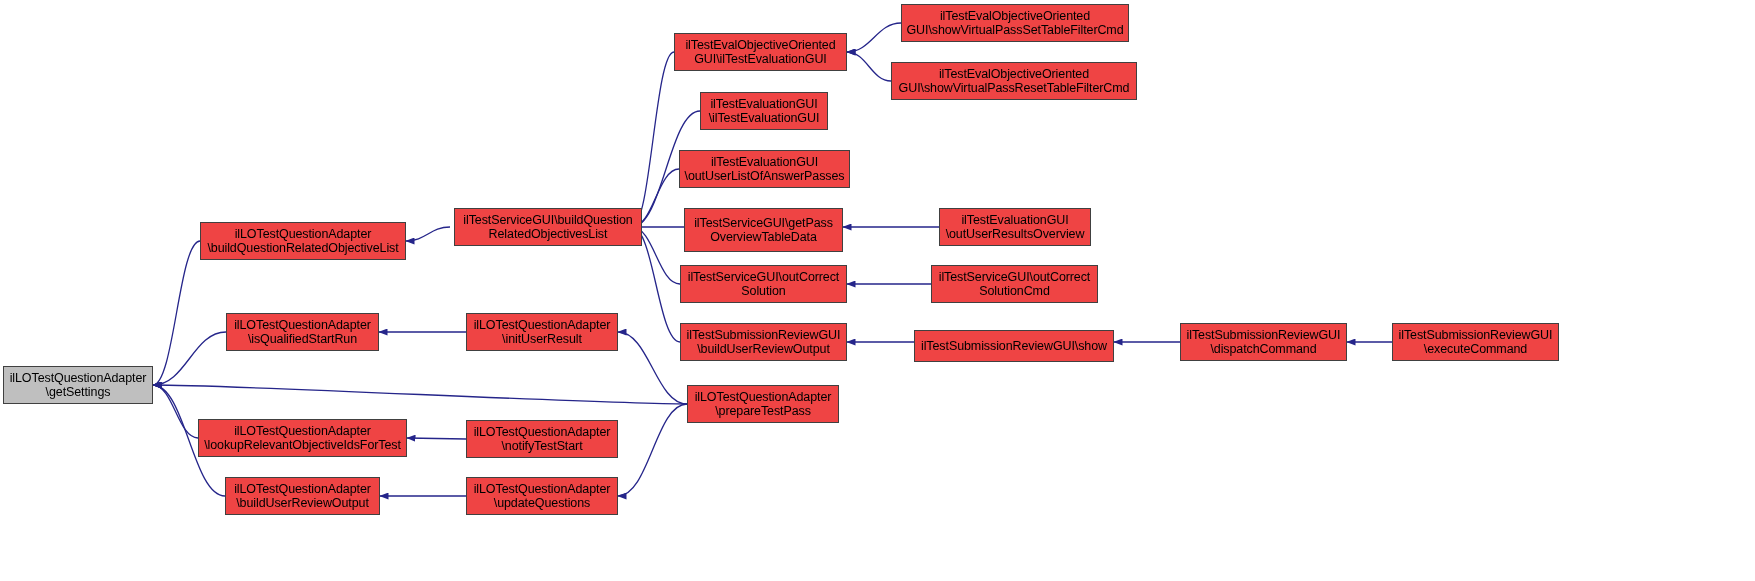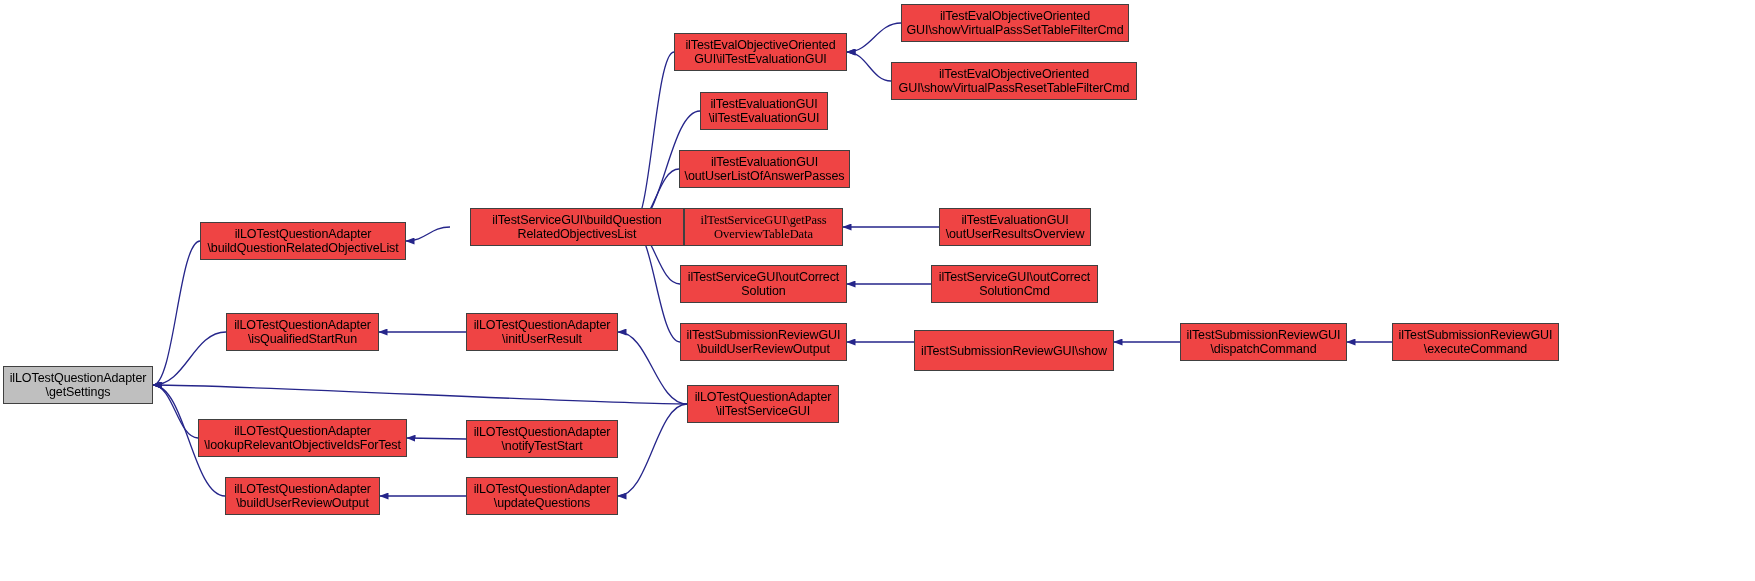--- a/index.html
+++ b/index.html
@@ -83,32 +83,32 @@
         <path d="M 1180 342 L 1114 342" fill="none" stroke="#25258a" stroke-width="1.3" marker-end="url(#arrowhead)"></path>
         <path d="M 1392 342 L 1347 342" fill="none" stroke="#25258a" stroke-width="1.3" marker-end="url(#arrowhead)"></path>
       </g>
   </svg>
   <div id="node-layer">
       <div class="node current" style="left: 3px; top: 366px; width: 150px; height: 38px;"><span class="line">ilLOTestQuestionAdapter</span><span class="line">\getSettings</span></div>
       <div class="node" style="left: 200px; top: 222px; width: 206px; height: 38px;"><span class="line">ilLOTestQuestionAdapter</span><span class="line">\buildQuestionRelatedObjectiveList</span></div>
       <div class="node" style="left: 226px; top: 313px; width: 153px; height: 38px;"><span class="line">ilLOTestQuestionAdapter</span><span class="line">\isQualifiedStartRun</span></div>
       <div class="node" style="left: 198px; top: 419px; width: 209px; height: 38px;"><span class="line">ilLOTestQuestionAdapter</span><span class="line">\lookupRelevantObjectiveIdsForTest</span></div>
       <div class="node" style="left: 225px; top: 477px; width: 155px; height: 38px;"><span class="line">ilLOTestQuestionAdapter</span><span class="line">\buildUserReviewOutput</span></div>
-      <div class="node" style="left: 470px; top: 208px; width: 214px; height: 38px;"><span class="line">ilTestServiceGUI\buildQuestion</span><span class="line">RelatedObjectivesList</span></div>
+      <div class="node" style="left: 454px; top: 208px; width: 188px; height: 38px;"><span class="line">ilTestServiceGUI\buildQuestion</span><span class="line">RelatedObjectivesList</span></div>
       <div class="node" style="left: 466px; top: 313px; width: 152px; height: 38px;"><span class="line">ilLOTestQuestionAdapter</span><span class="line">\initUserResult</span></div>
       <div class="node" style="left: 466px; top: 420px; width: 152px; height: 38px;"><span class="line">ilLOTestQuestionAdapter</span><span class="line">\notifyTestStart</span></div>
       <div class="node" style="left: 466px; top: 477px; width: 152px; height: 38px;"><span class="line">ilLOTestQuestionAdapter</span><span class="line">\updateQuestions</span></div>
       <div class="node" style="left: 674px; top: 33px; width: 173px; height: 38px;"><span class="line">ilTestEvalObjectiveOriented</span><span class="line">GUI\ilTestEvaluationGUI</span></div>
       <div class="node" style="left: 700px; top: 92px; width: 128px; height: 38px;"><span class="line">ilTestEvaluationGUI</span><span class="line">\ilTestEvaluationGUI</span></div>
       <div class="node" style="left: 679px; top: 150px; width: 171px; height: 38px;"><span class="line">ilTestEvaluationGUI</span><span class="line">\outUserListOfAnswerPasses</span></div>
-      <div class="node" style="left: 684px; top: 208px; width: 159px; height: 38px; font-family: Liberation Serif, serif;"><span class="line">ilTestServiceGUI\getPass</span><span class="line">OverviewTableData</span></div>
+      <div class="node" style="left: 684px; top: 208px; width: 159px; height: 44px;"><span class="line">ilTestServiceGUI\getPass</span><span class="line">OverviewTableData</span></div>
       <div class="node" style="left: 680px; top: 265px; width: 167px; height: 38px;"><span class="line">ilTestServiceGUI\outCorrect</span><span class="line">Solution</span></div>
       <div class="node" style="left: 680px; top: 323px; width: 167px; height: 38px;"><span class="line">ilTestSubmissionReviewGUI</span><span class="line">\buildUserReviewOutput</span></div>
-      <div class="node" style="left: 687px; top: 385px; width: 152px; height: 38px;"><span class="line">ilLOTestQuestionAdapter</span><span class="line">\ilTestServiceGUI</span></div>
+      <div class="node" style="left: 687px; top: 385px; width: 152px; height: 38px;"><span class="line">ilLOTestQuestionAdapter</span><span class="line">\prepareTestPass</span></div>
       <div class="node" style="left: 901px; top: 4px; width: 228px; height: 38px;"><span class="line">ilTestEvalObjectiveOriented</span><span class="line">GUI\showVirtualPassSetTableFilterCmd</span></div>
       <div class="node" style="left: 891px; top: 62px; width: 246px; height: 38px;"><span class="line">ilTestEvalObjectiveOriented</span><span class="line">GUI\showVirtualPassResetTableFilterCmd</span></div>
       <div class="node" style="left: 939px; top: 208px; width: 152px; height: 38px;"><span class="line">ilTestEvaluationGUI</span><span class="line">\outUserResultsOverview</span></div>
       <div class="node" style="left: 931px; top: 265px; width: 167px; height: 38px;"><span class="line">ilTestServiceGUI\outCorrect</span><span class="line">SolutionCmd</span></div>
-      <div class="node" style="left: 914px; top: 330px; width: 200px; height: 41px; text-align: center;"><span class="line">ilTestSubmissionReviewGUI\show</span></div>
+      <div class="node" style="left: 914px; top: 330px; width: 200px; height: 32px; text-align: center;"><span class="line">ilTestSubmissionReviewGUI\show</span></div>
       <div class="node" style="left: 1180px; top: 323px; width: 167px; height: 38px;"><span class="line">ilTestSubmissionReviewGUI</span><span class="line">\dispatchCommand</span></div>
       <div class="node" style="left: 1392px; top: 323px; width: 167px; height: 38px;"><span class="line">ilTestSubmissionReviewGUI</span><span class="line">\executeCommand</span></div>
     </div>
 </div>
 
 </body></html>

